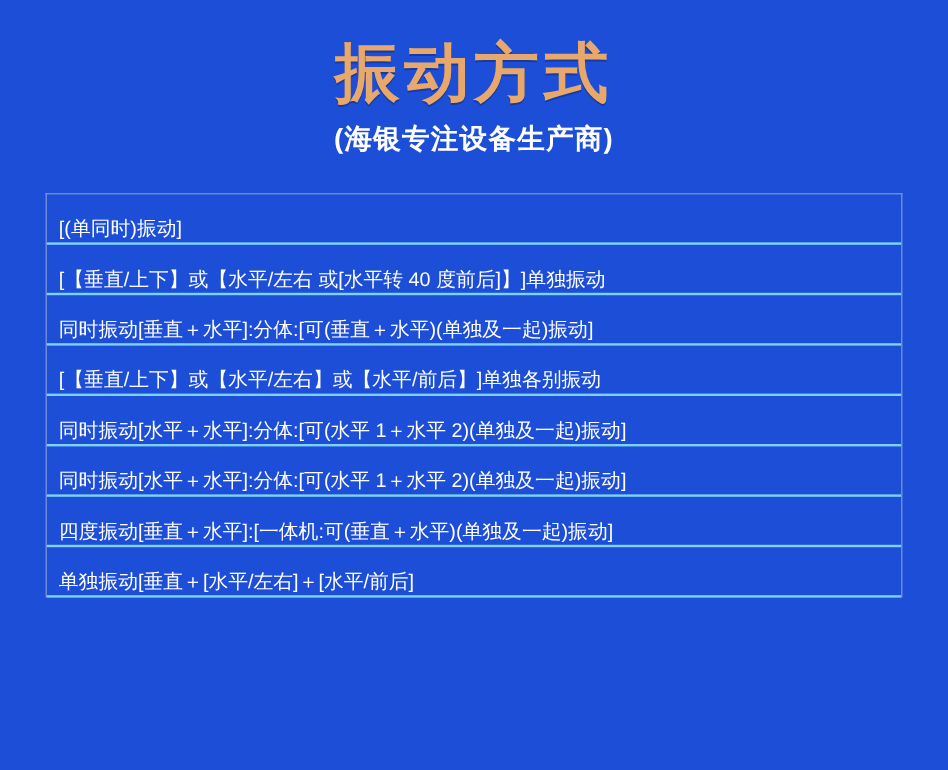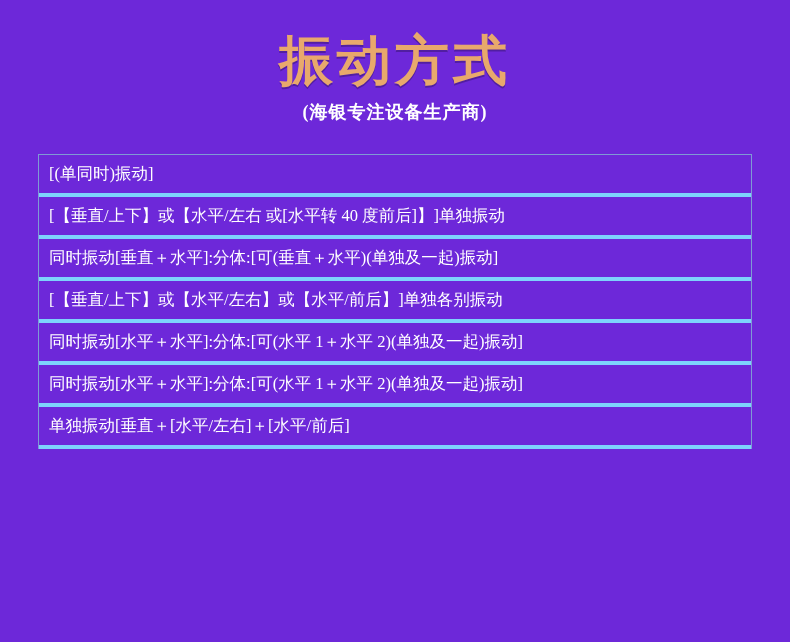--- a/index.html
+++ b/index.html
@@ -10,55 +10,54 @@
     width: 790px;
     height: 642px;
     background: #122a61;
     font-family: "Liberation Sans", "DejaVu Sans", sans-serif;
     overflow: hidden;
   }
   .page {
     position: relative;
     width: 790px;
     height: 642px;
-    background: #6d28d9;
+    background: #1d4ed8;
     box-sizing: border-box;
-    font-family: Liberation Serif, serif;
   }
   .header {
     padding-top: 30px;
     text-align: center;
   }
   .title {
     font-size: 54px;
     font-weight: bold;
     color: #e8a86c;
     letter-spacing: 4px;
     line-height: 1.15;
     margin: 0;
     text-shadow: 0 2px 0 rgba(0,0,0,0.25);
   }
   .subtitle {
     margin-top: 8px;
-    font-size: 18px;
+    font-size: 23px;
     font-weight: bold;
     color: #ffffff;
     letter-spacing: 1px;
   }
   .list {
     margin: 30px 38px 0 38px;
     border: 1px solid #7f9ad4;
     border-bottom: none;
     box-sizing: border-box;
   }
   .row {
-    border-bottom: 4px solid #7dd3fc;
+    border-bottom: 2px solid #7dd3fc;
     height: 42px;
     display: flex;
-    align-items: center;
+    align-items: flex-end;
     padding: 0 10px;
     box-sizing: border-box;
   }
   .row-text {
     color: #ffffff;
     font-size: 16.5px;
     line-height: 1.2;
     white-space: nowrap;
     overflow: hidden;
     text-overflow: clip;
@@ -95,20 +94,23 @@
 
 
     <div class="row">
       <span class="row-text">同时振动[水平＋水平]:分体:[可(水平 1＋水平 2)(单独及一起)振动]</span>
     </div>
 
     <div class="row">
       <span class="row-text">同时振动[水平＋水平]:分体:[可(水平 1＋水平 2)(单独及一起)振动]</span>
     </div>
 
+    <div class="row">
+      <span class="row-text">四度振动[垂直＋水平]:[一体机:可(垂直＋水平)(单独及一起)振动]</span>
+    </div>
 
     <div class="row">
       <span class="row-text">单独振动[垂直＋[水平/左右]＋[水平/前后]</span>
     </div>
 
   </div>
 
 </div>
 
 </body></html>

